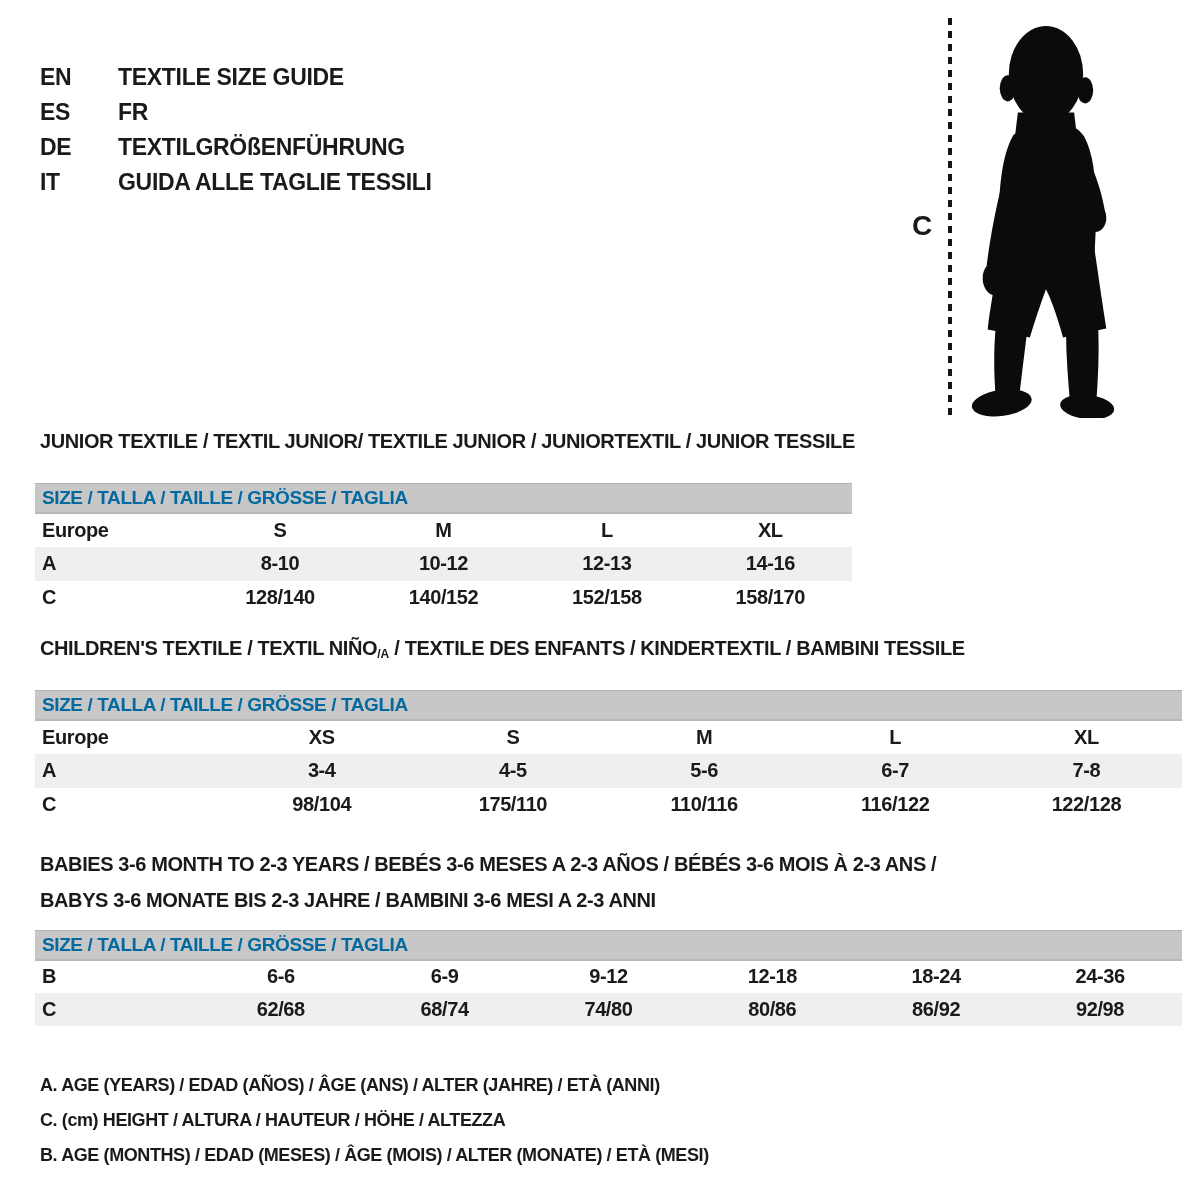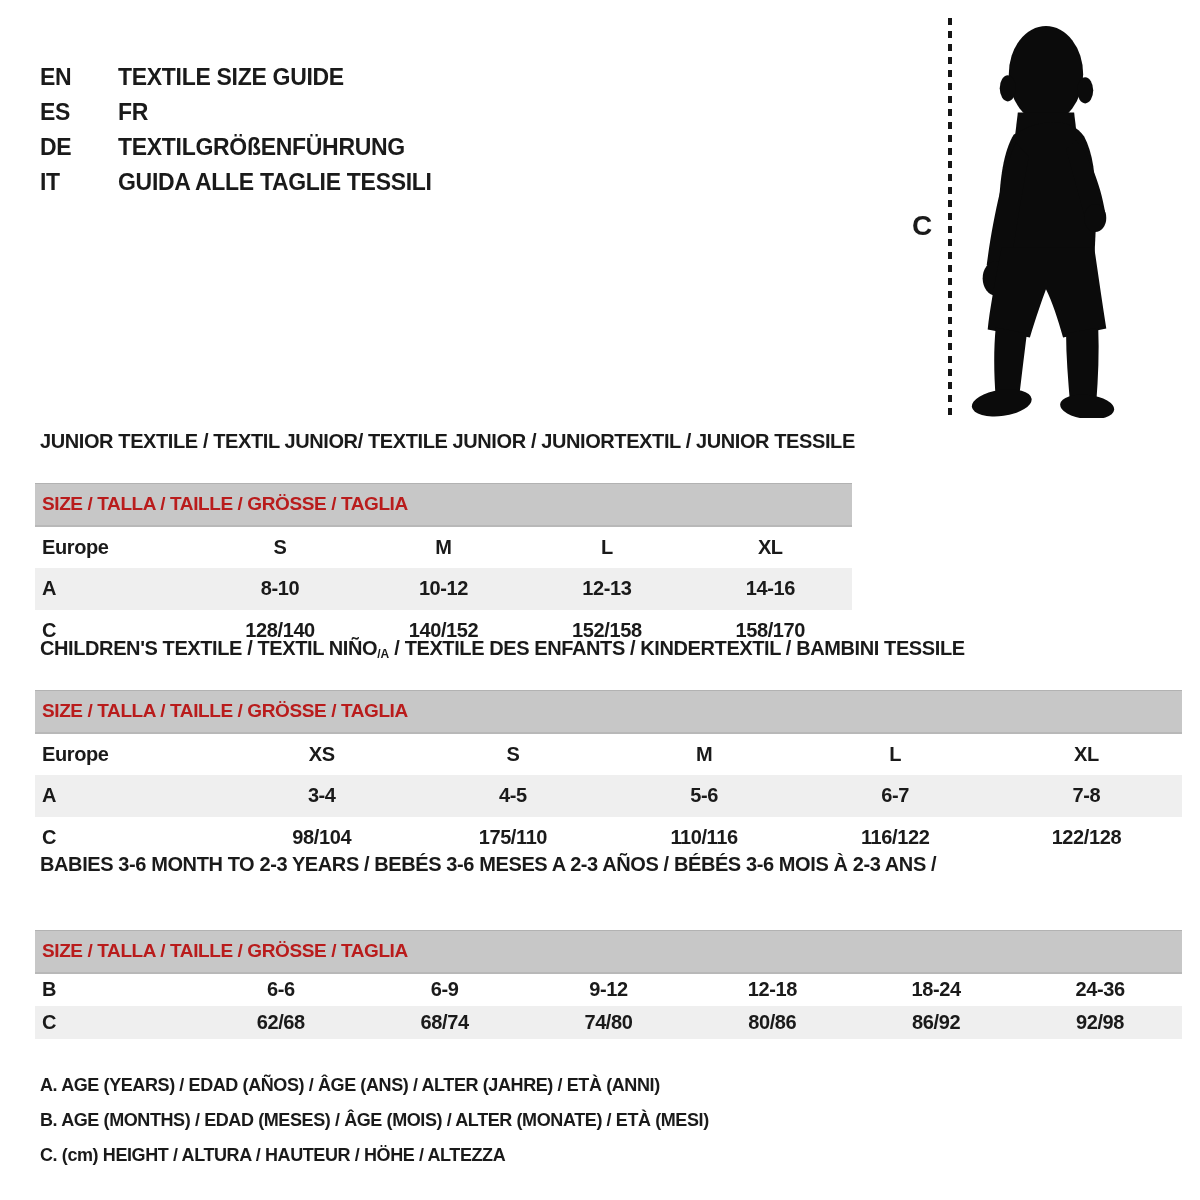--- a/index.html
+++ b/index.html
@@ -37,26 +37,26 @@
   .section-heading { position:absolute; left:40px; font-size:20px; letter-spacing:-0.4px; white-space:nowrap; }
   .subsc { font-size:0.60em; position:relative; top:3px; letter-spacing:0; }
 
   table.size-table {
     position:absolute; left:35px;
     border-collapse:collapse; table-layout:fixed;
     font-size:20px; letter-spacing:-0.4px;
   }
   table.size-table td { text-align:center; vertical-align:middle; }
   table.size-table tr.hdr td {
-    background:#c7c7c7; color:#b91c1c;
+    background:#c7c7c7; color:#0369a1;
     text-align:left; padding-left:7px;
-    height:42px; font-size:19px;
+    height:29px; font-size:19px;
     border-top:1px solid #b2b2b2; border-bottom:2px solid #b8b8b8;
   }
-  table.size-table tr.body td { height:42px; }
+  table.size-table tr.body td { height:34px; }
   table.size-table tr.shade td { background:#efefef; }
   table.size-table td.rl { text-align:left; padding-left:7px; }
 
   #junior-table  { top:483px; width:817px; }
   #children-table{ top:690px; width:1147px; }
   #babies-table  { top:930px; width:1147px; }
   #babies-table tr.body td { height:33px; }
   col.c-label { width:115px; }
 
   #junior-heading   { top:430px; }
@@ -178,20 +178,21 @@
       <td>175/110</td>
       <td>110/116</td>
       <td>116/122</td>
       <td>122/128</td>
     </tr>
   </tbody>
 </table>
 
 <div id="babies-heading" class="section-heading">
   <div>BABIES 3-6 MONTH TO 2-3 YEARS / BEBÉS 3-6 MESES A 2-3 AÑOS / BÉBÉS 3-6 MOIS À 2-3 ANS /</div>
+  <div>BABYS 3-6 MONATE BIS 2-3 JAHRE / BAMBINI 3-6 MESI A 2-3 ANNI</div>
 </div>
 <table id="babies-table" class="size-table">
   <colgroup>
       <col class="c-label">
       <col>
       <col>
       <col>
       <col>
       <col>
       <col>
@@ -216,15 +217,15 @@
       <td>74/80</td>
       <td>80/86</td>
       <td>86/92</td>
       <td>92/98</td>
     </tr>
   </tbody>
 </table>
 
 <div class="legend">
   <div>A. AGE (YEARS) / EDAD (AÑOS) / ÂGE (ANS) / ALTER (JAHRE) / ETÀ (ANNI)</div>
+  <div>C. (cm) HEIGHT / ALTURA / HAUTEUR / HÖHE / ALTEZZA</div>
   <div>B. AGE (MONTHS) / EDAD (MESES) / ÂGE (MOIS) / ALTER (MONATE) / ETÀ (MESI)</div>
-  <div>C. (cm) HEIGHT / ALTURA / HAUTEUR / HÖHE / ALTEZZA</div>
 </div>
 
 </body></html>

